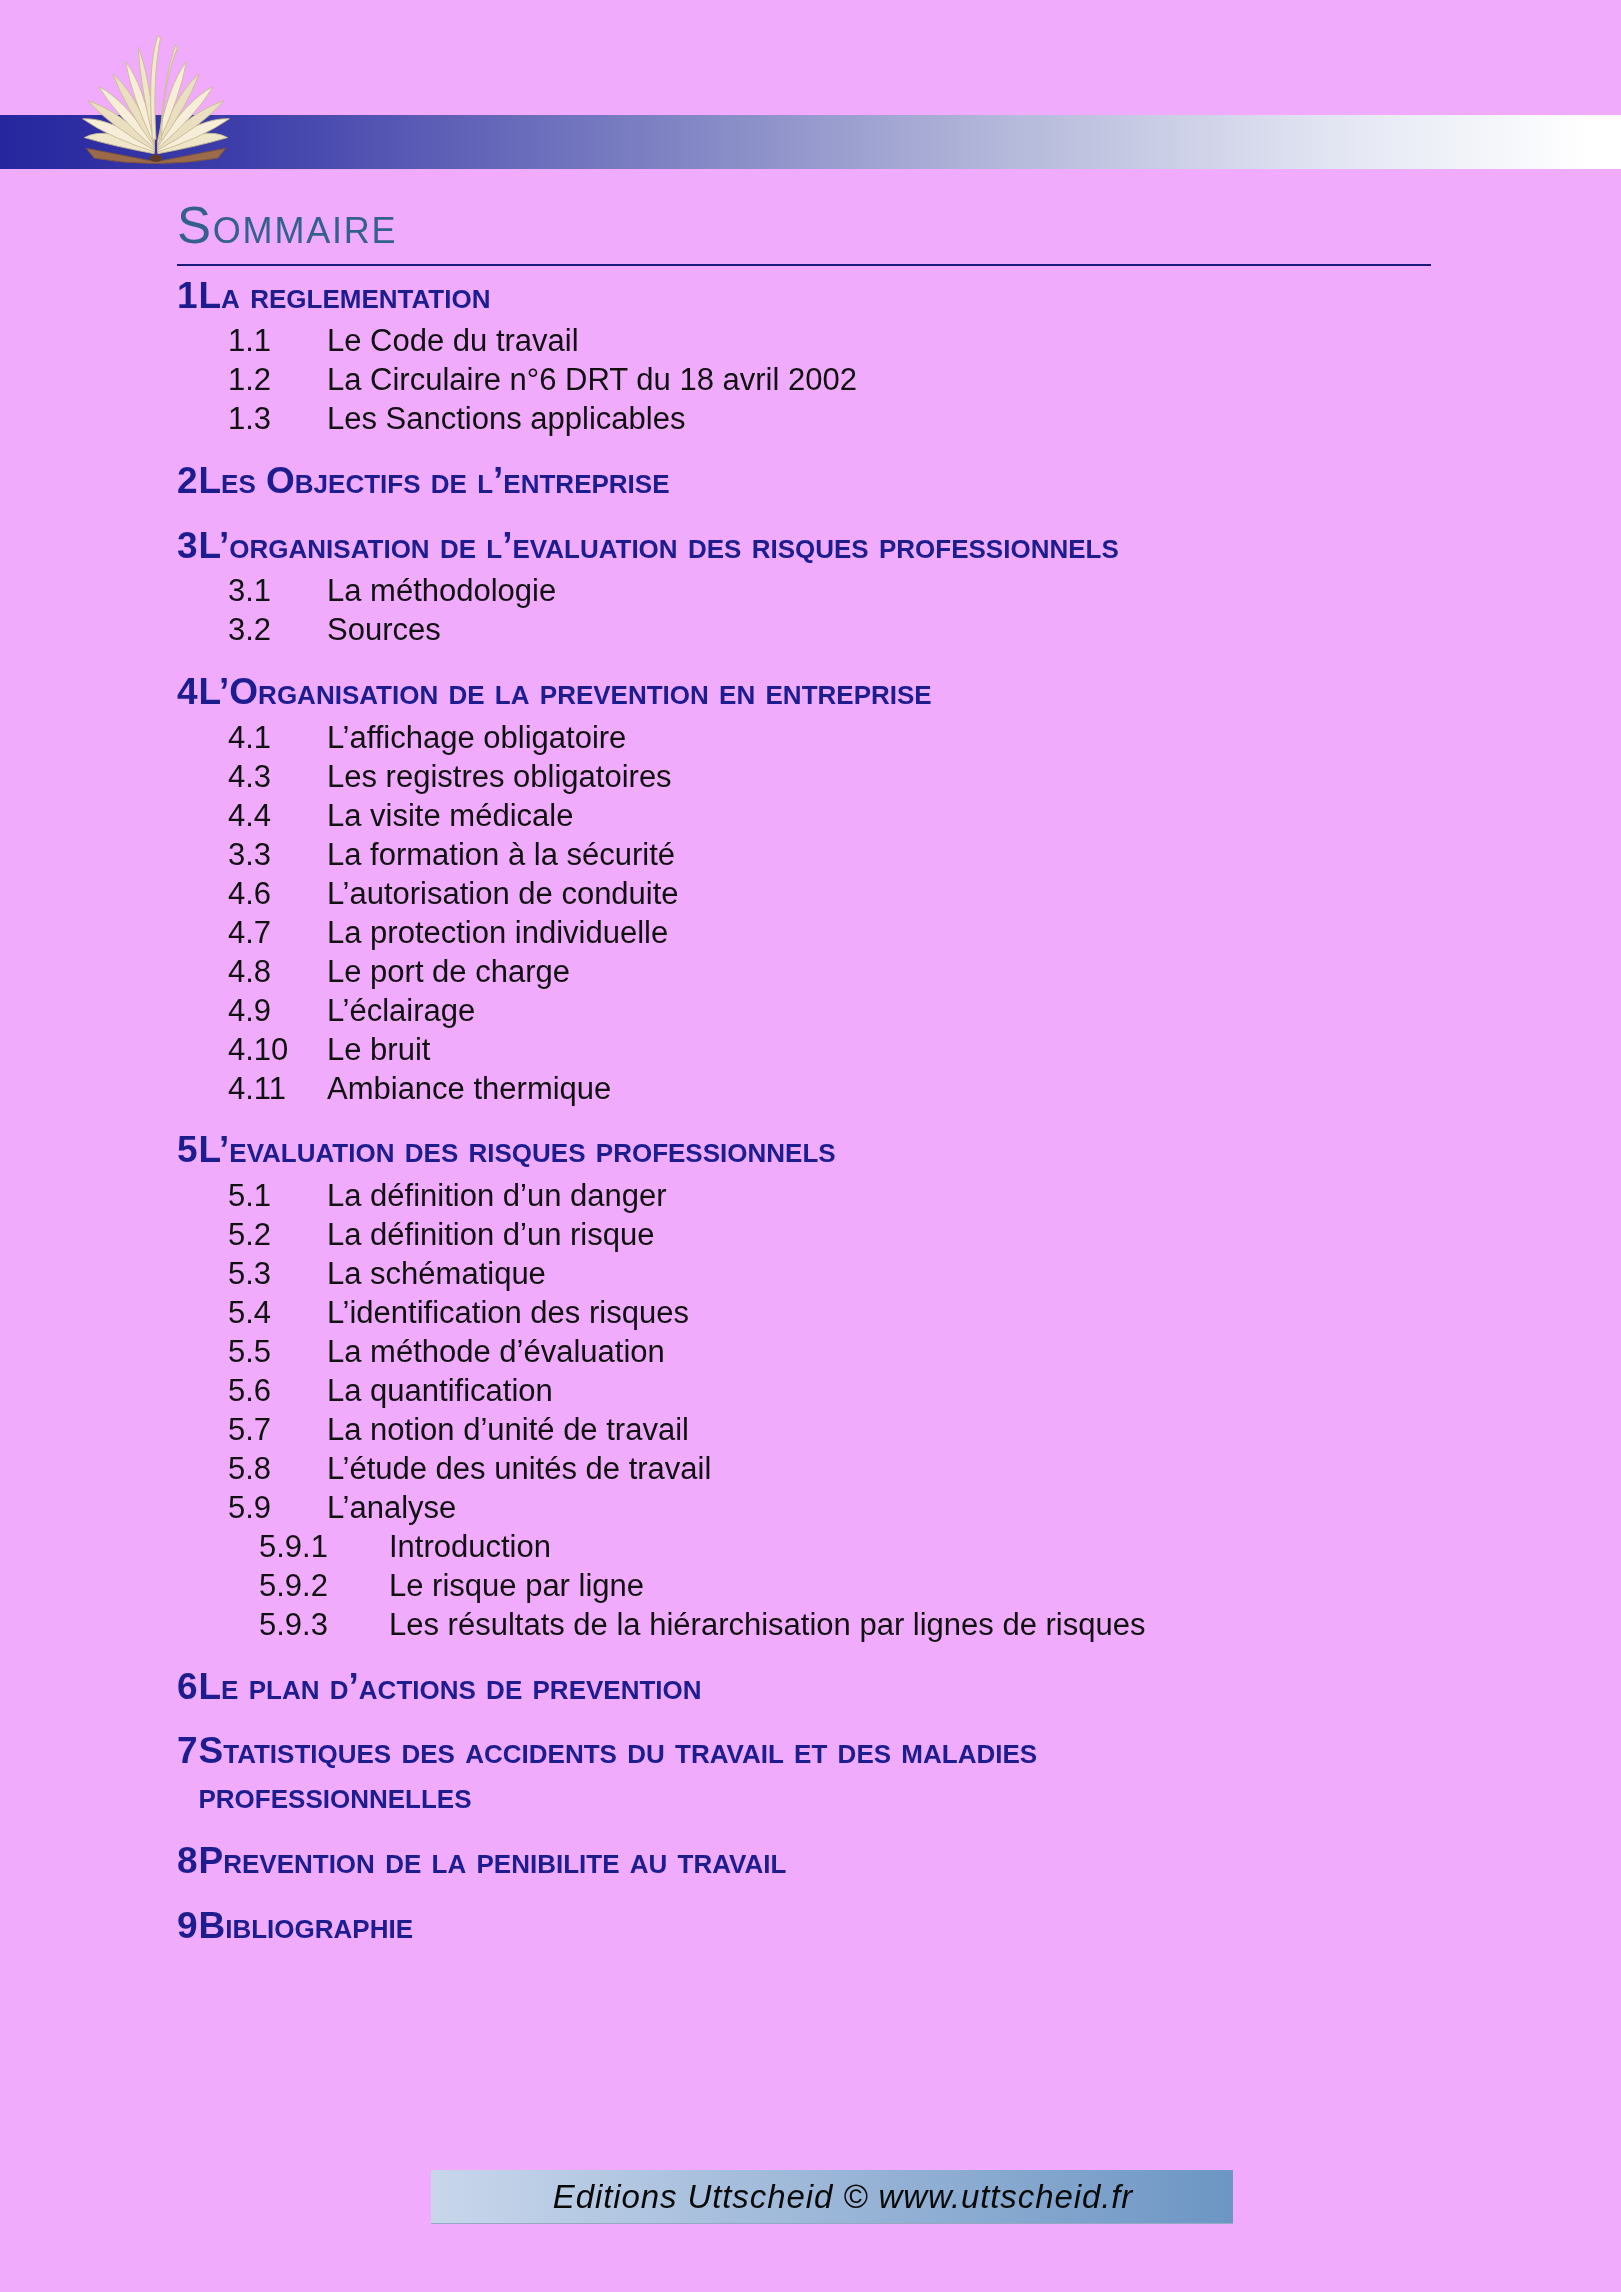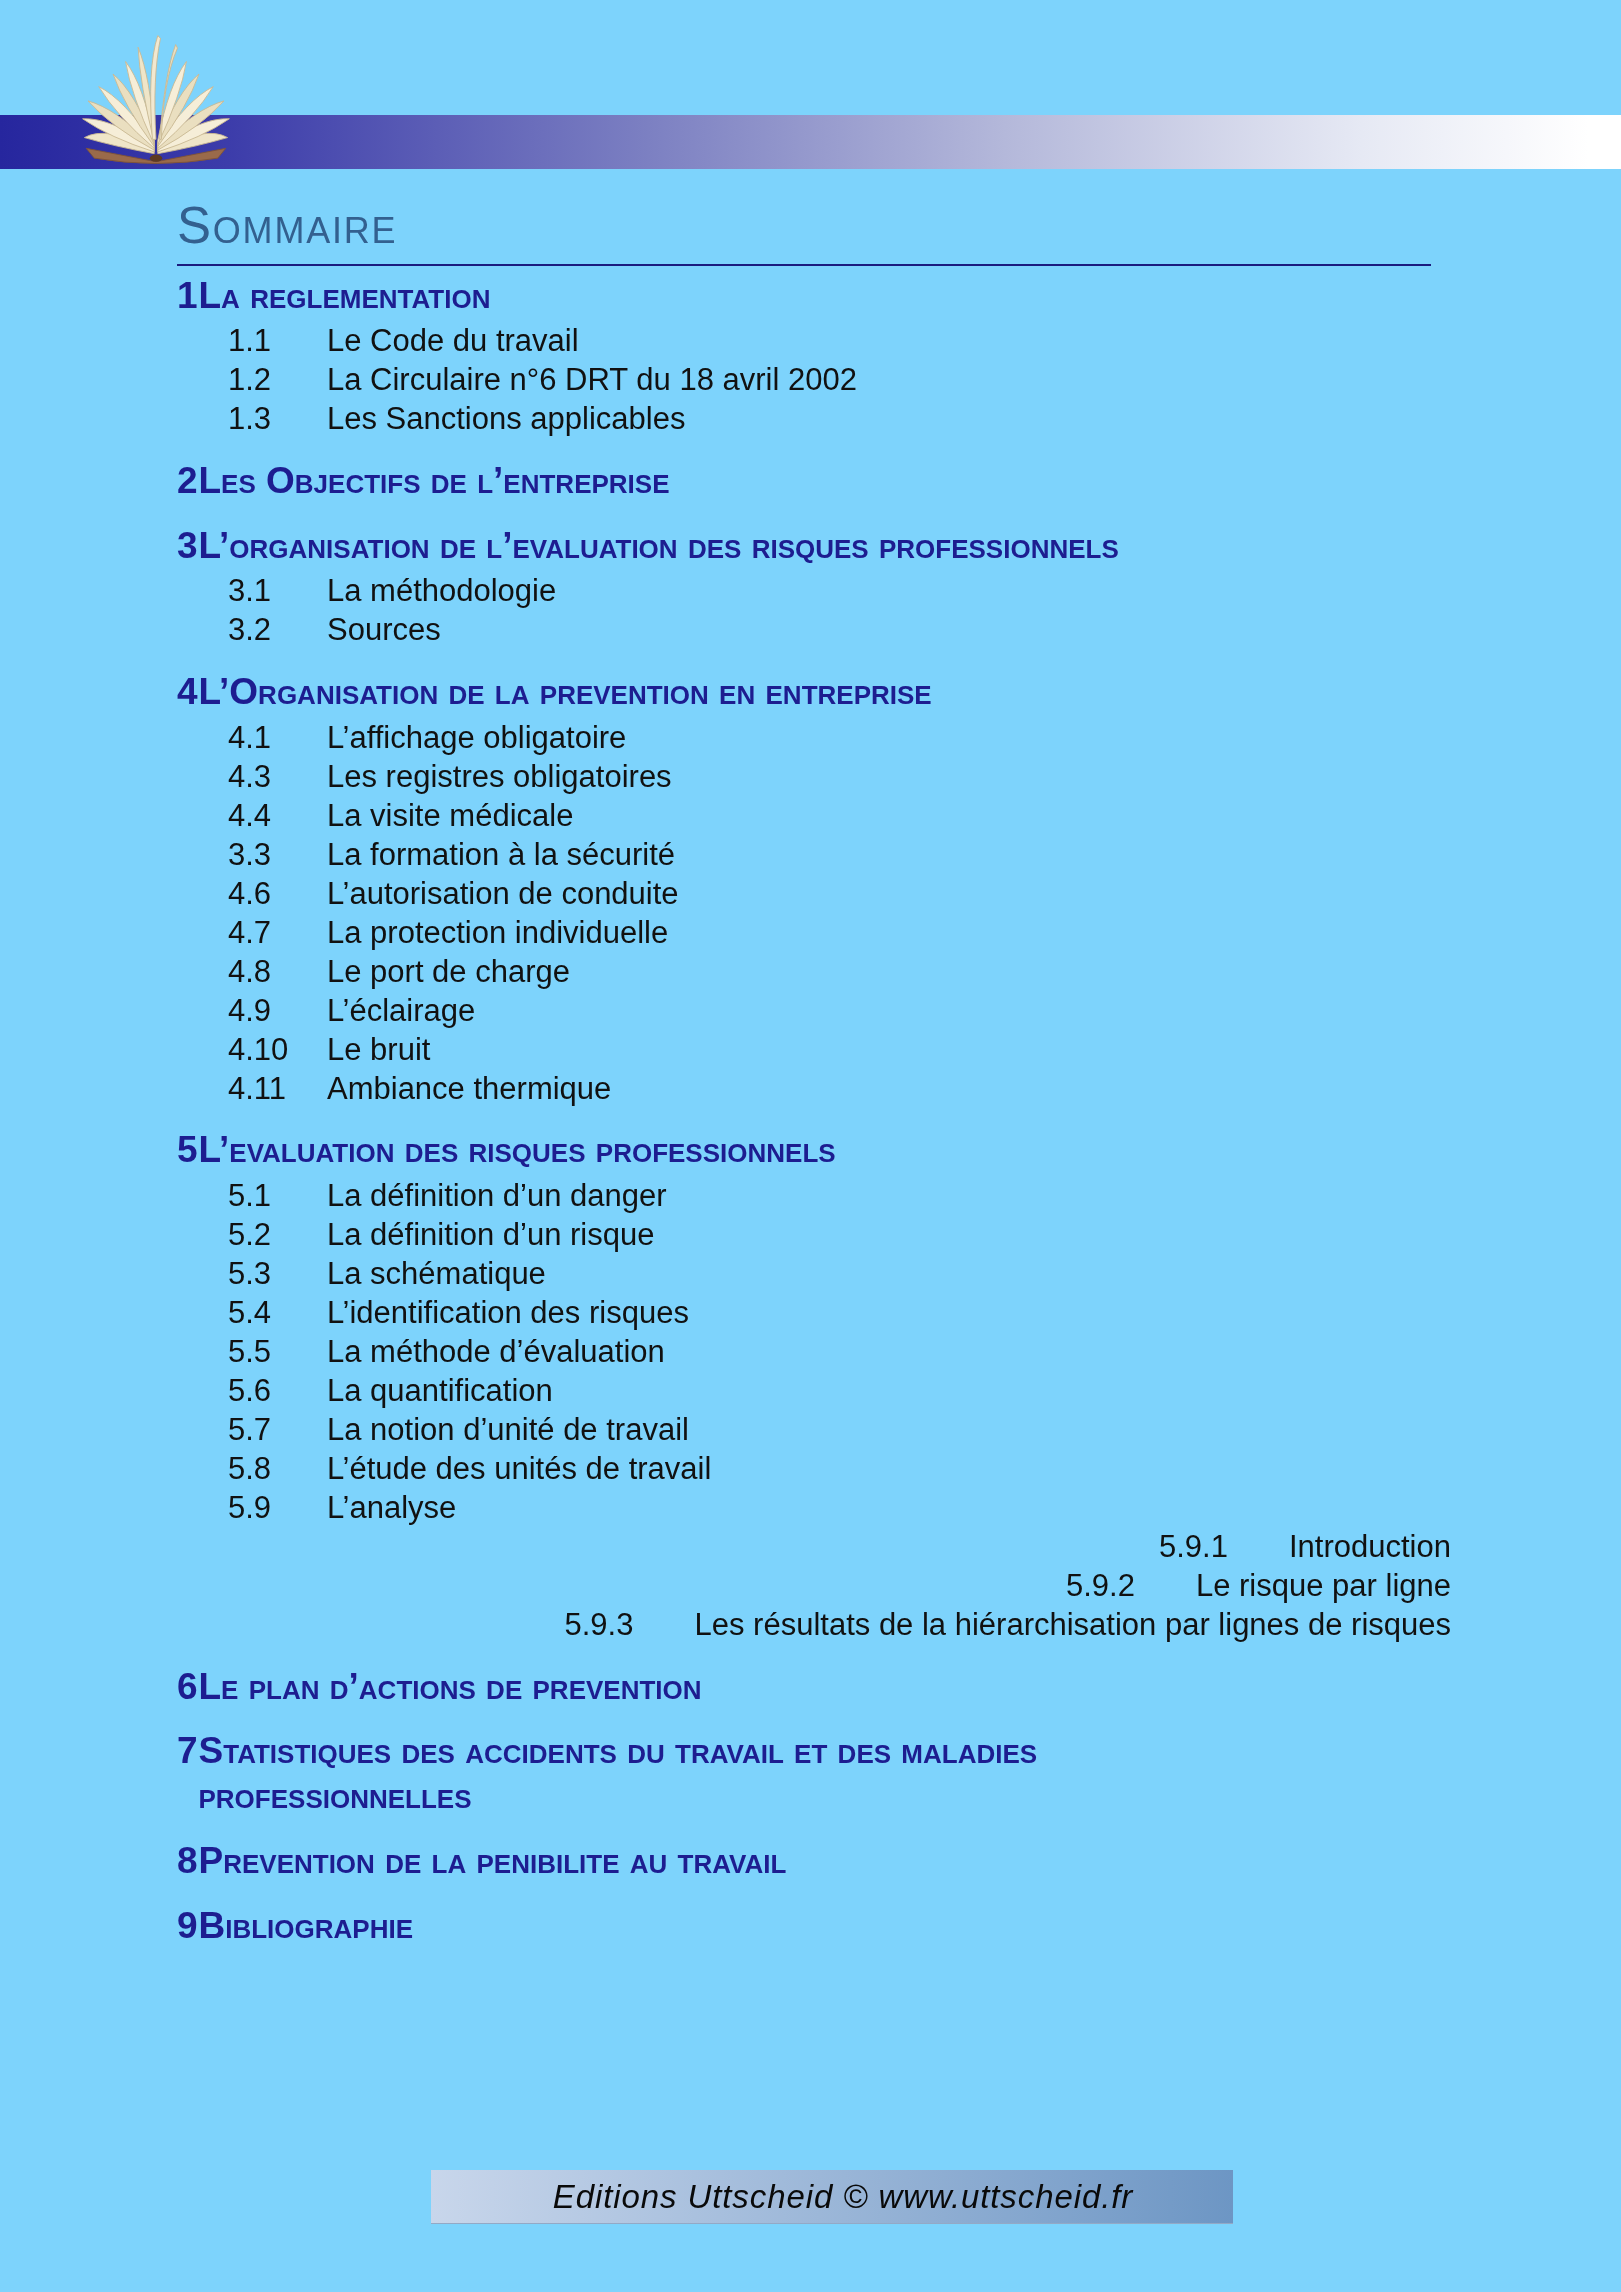--- a/index.html
+++ b/index.html
@@ -1,17 +1,17 @@
 <!DOCTYPE html>
 <html style="font-size:14.3px"><head>
 <meta charset="utf-8">
 <style>
   html,body { margin:0; padding:0; background:#ffffff; }
   .page {
-    position:relative; width:1621px; height:2293px; background:#7dd3fc;
+    position:relative; width:1621px; height:2293px; background:#f0abfc;
     font-family:"Liberation Sans", sans-serif; overflow:hidden;
   }
 
   
   .band {
     position:absolute; left:0; top:115px; width:1621px; height:54px;
     background:linear-gradient(to right,
       var(--band-left) 0%, #3c3caa 14%, #7c80c2 40%,
       #b4b8da 62%, #e6e9f4 84%, #ffffff 98%);
   }
@@ -37,21 +37,21 @@
     font-size:37px; line-height:45px; font-variant:small-caps;
   }
   .sec-head.first { margin-top:7.2px; }
   .sec-num { flex:none; width:21.5px; font-variant:normal; }
   .sec-title { white-space:pre-line; }
 
   .items { margin-top:3.6px; padding-left:51px; color:#111111;
            font-size:31px; line-height:39px; }
   .item { display:flex; }
   .item .num { flex:none; width:99px; }
-  .item.lvl3 { margin-left:31px;justify-content:flex-end; }
+  .item.lvl3 { margin-left:31px; }
   .item.lvl3 .num { width:130px; }
 
   
   .footer-bar {
     position:absolute; left:431px; top:2170px; width:780px; height:53px;
     background:linear-gradient(to right, var(--foot-left), var(--foot-right));
     border-bottom:1.8px solid #93a9c6;
     display:flex; align-items:center; justify-content:center;padding-left:22px;
   }
   .footer-text {

